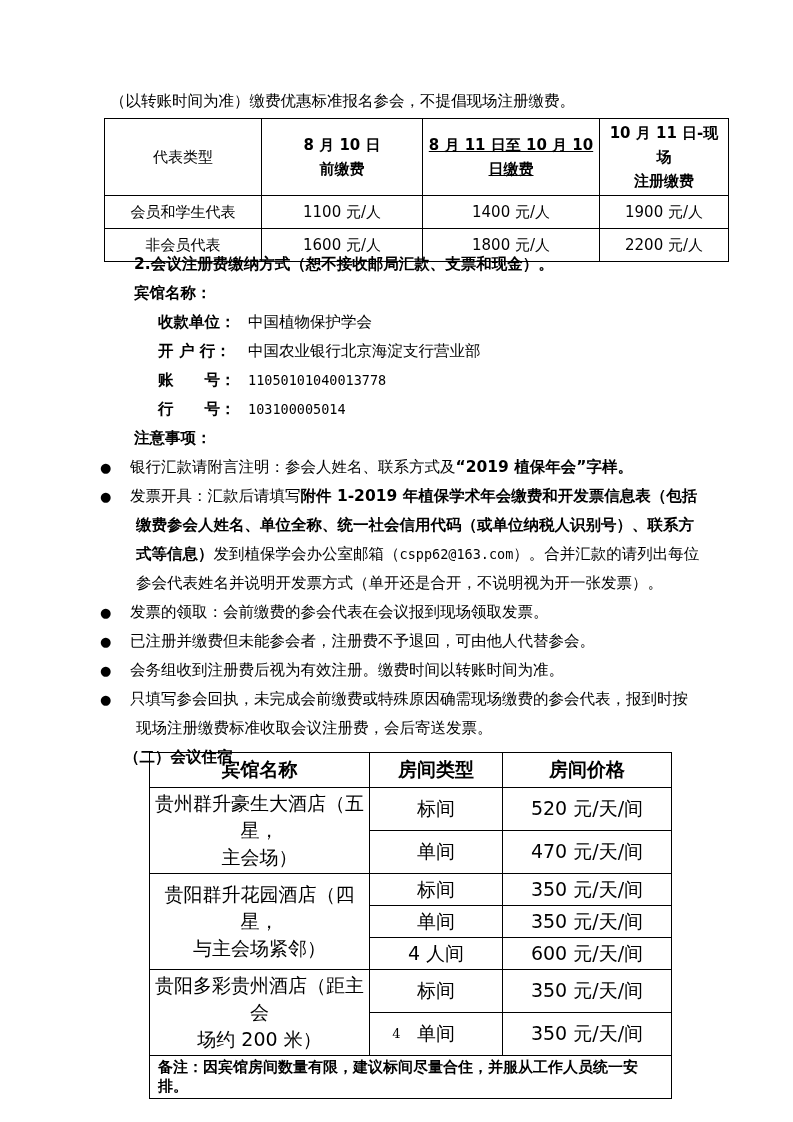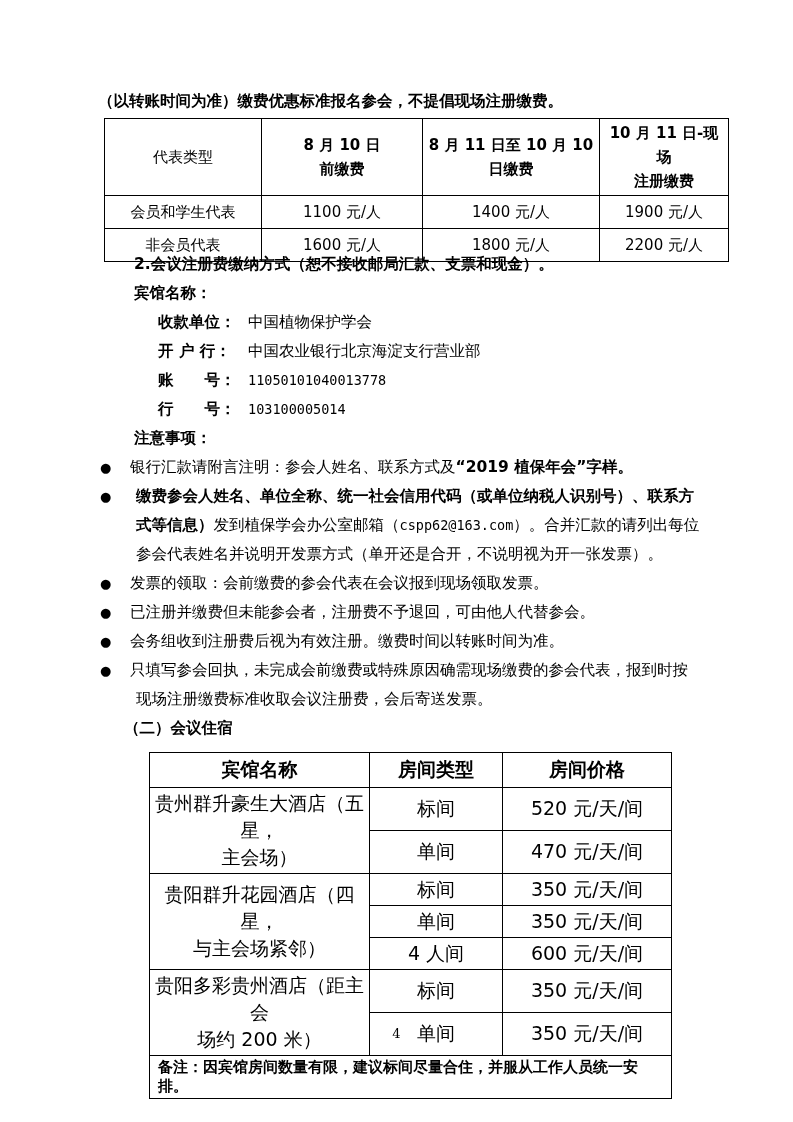--- a/index.html
+++ b/index.html
@@ -33,23 +33,23 @@
   
   .para {
     font-size: 15.5px;
     line-height: 29px;
     margin: 0;
     white-space: nowrap;
   }
   .bold { font-weight: bold; }
   .heading-line {
     font-size: 15.5px;
-    font-weight: bold;
+    font-weight: normal;
     line-height: 26px;
-    margin: 0 0 3px 0;
+    margin: 0 0 3px 12px;
     white-space: nowrap;
   }
 
   
   table {
     border-collapse: collapse;
     table-layout: fixed;
   }
   table td, table th {
     border: 1px solid #000000;
@@ -71,21 +71,21 @@
   .fee-table .hd {
     font-weight: bold;
     line-height: 24px;
     height: 55px;
   }
   .fee-table .hd-plain {
     font-weight: normal;
   }
   .fee-table .c0 { width: 148px; }
   .fee-table .c1 { width: 152px; }
-  .fee-table .c2 { width: 168px; }
+  .fee-table .c2 { width: 168px; text-decoration: underline; }
   .fee-table .c3 { width: 120px; }
 
   
   .hotel-table {
     position: absolute;
     left: 149px;
     top: 752px;
     width: 495px;
   }
   .hotel-table td { height: 27px; font-size: 19px; }
@@ -227,20 +227,21 @@
 
     <div class="para bold indent-1">注意事项：</div>
 
     <ul class="bullets" id="notes-list">
         <li>
           <span class="dot">●</span>
           <span class="txt"><span>银行汇款请附言注明：参会人姓名、联系方式及</span><span class="bold">“2019 植保年会”字样。</span></span>
         </li>
         <li>
           <span class="dot">●</span>
+          <span class="txt"><span>发票开具：汇款后请填写</span><span class="bold">附件 1-2019 年植保学术年会缴费和开发票信息表（包括</span></span>
           <span class="cont-line"><span class="bold">缴费参会人姓名、单位全称、统一社会信用代码（或单位纳税人识别号）、联系方</span></span>
           <span class="cont-line"><span class="bold">式等信息）</span><span>发到植保学会办公室邮箱（</span><span class="mono">cspp62@163.com</span><span>）。合并汇款的请列出每位</span></span>
           <span class="cont-line"><span>参会代表姓名并说明开发票方式（单开还是合开，不说明视为开一张发票）。</span></span>
         </li>
         <li>
           <span class="dot">●</span>
           <span class="txt"><span>发票的领取：会前缴费的参会代表在会议报到现场领取发票。</span></span>
         </li>
         <li>
           <span class="dot">●</span>

